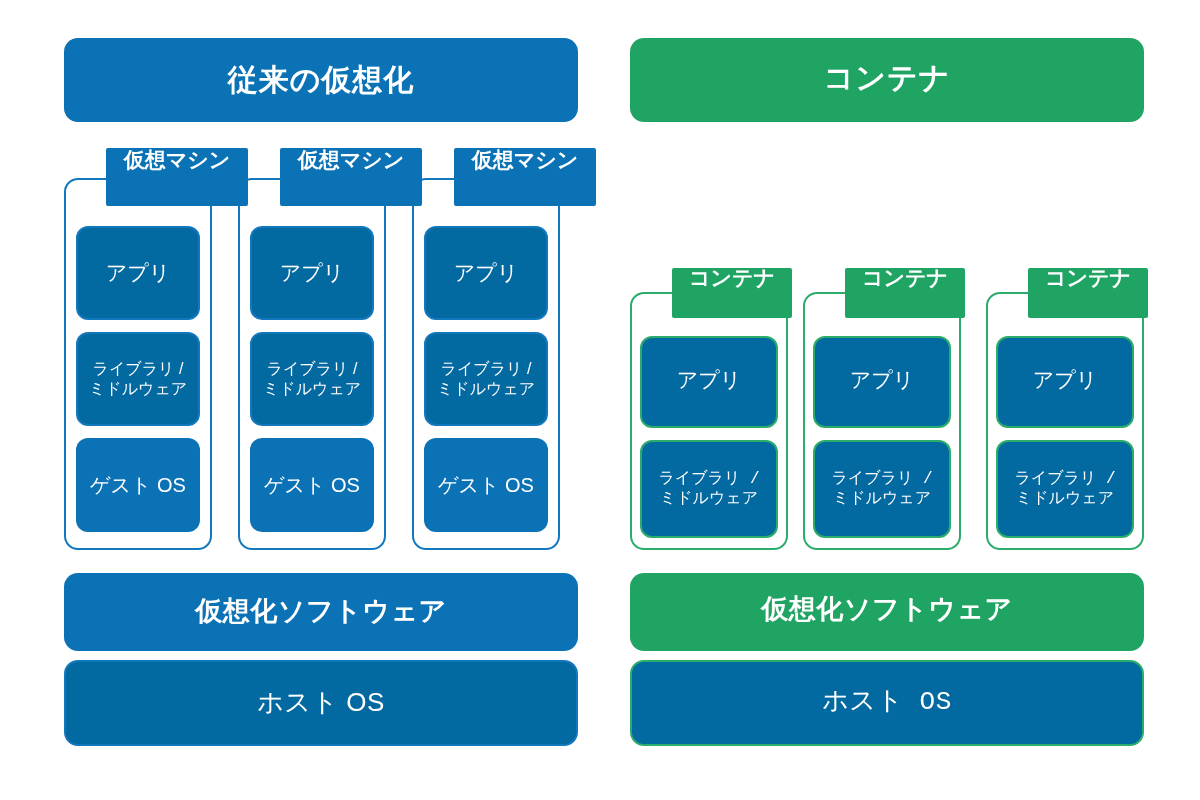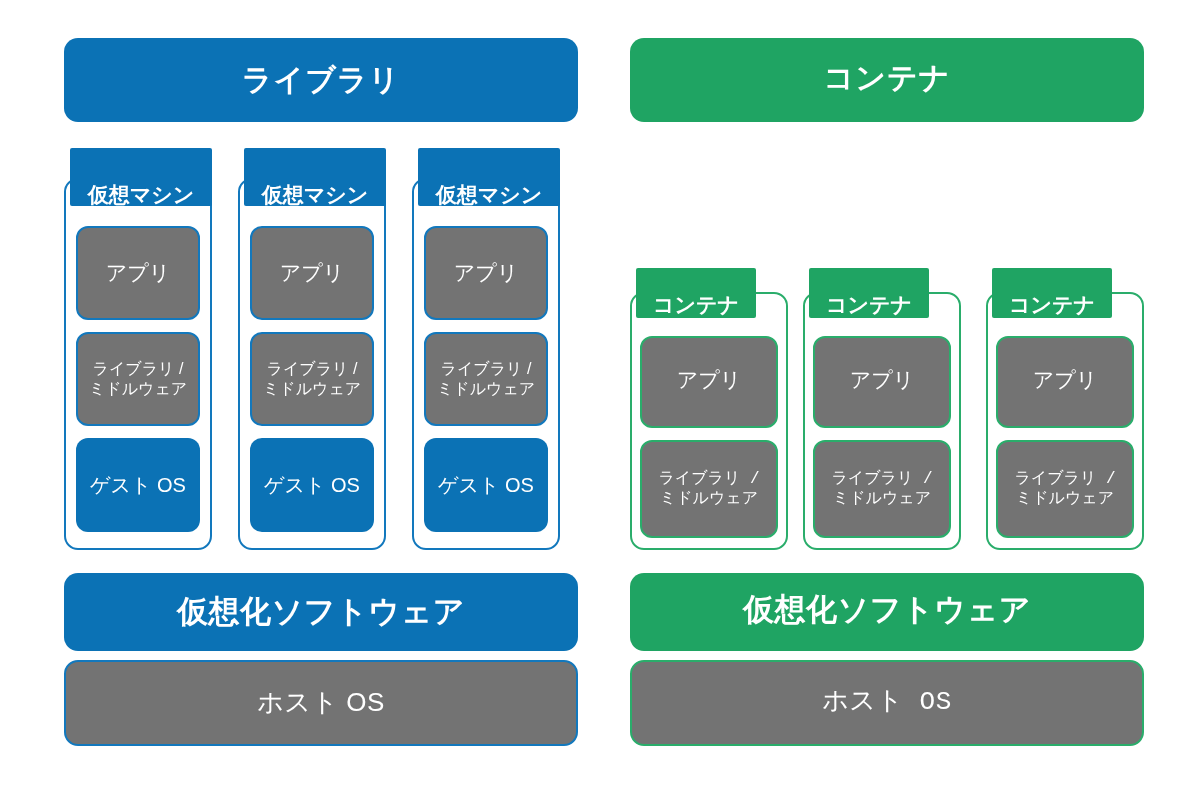--- a/index.html
+++ b/index.html
@@ -40,57 +40,58 @@
     text-align: center;
   }
   .banner-title {
     font-size: 30px;
     font-weight: bold;
     color: #ffffff;
     letter-spacing: 1px;
     line-height: 1.15;
   }
   .banner-sub {
-    font-size: 31px;
+    font-size: 27px;
     font-weight: bold;
     color: #ffffff;
     letter-spacing: 0.5px;
     line-height: 1.15;
   }
   .banner-host {
     font-size: 26px;
     font-weight: normal;
     color: #ffffff;
     letter-spacing: 0.5px;
     line-height: 1.15;
   }
 
   .blue-fill  { background: #0b72b5; }
   .green-fill { background: #1fa463; }
-  .gray-fill  { background: #737373; }
+  .gray-fill  { background: #0369a1; }
 
   .blue-stroke  { border: 2px solid #1278bd; }
   .green-stroke { border: 2px solid #2aad6b; }
 
   
   .stack-card {
     position: absolute;
     box-sizing: border-box;
     background: #ffffff;
     border-radius: 14px;
   }
 
   .card-tab {
     position: absolute;
     box-sizing: border-box;
     border-radius: 2px;
     display: flex;
-    align-items: flex-end;
+    align-items: flex-start;
     justify-content: center;
     z-index: 3;
+    margin-left: 36px;
   }
   .card-tab-label {
     font-size: 21px;
     font-weight: bold;
     color: #ffffff;
     line-height: 1.1;
     white-space: nowrap;
   }
 
   .layer {
@@ -117,21 +118,21 @@
   }
 </style>
 </head>
 <body>
 
 <div id="diagram">
 
   <div class="column left">
 
     <div class="banner blue-fill" style="left:64px; top:38px; width:514px; height:84px;">
-      <span class="banner-title">ライブラリ</span>
+      <span class="banner-title">従来の仮想化</span>
     </div>
 
     <div class="stack-card blue-stroke" style="left:64px; top:178px; width:148px; height:372px;"></div>
     <div class="card-tab blue-fill" style="left:70px; top:148px; width:142px; height:58px;">
       <span class="card-tab-label">仮想マシン</span>
     </div>
     <div class="layer gray-fill blue-stroke" style="left:76px; top:226px; width:124px; height:94px;">
       <span class="layer-label">アプリ</span>
     </div>
     <div class="layer gray-fill blue-stroke" style="left:76px; top:332px; width:124px; height:94px;">

